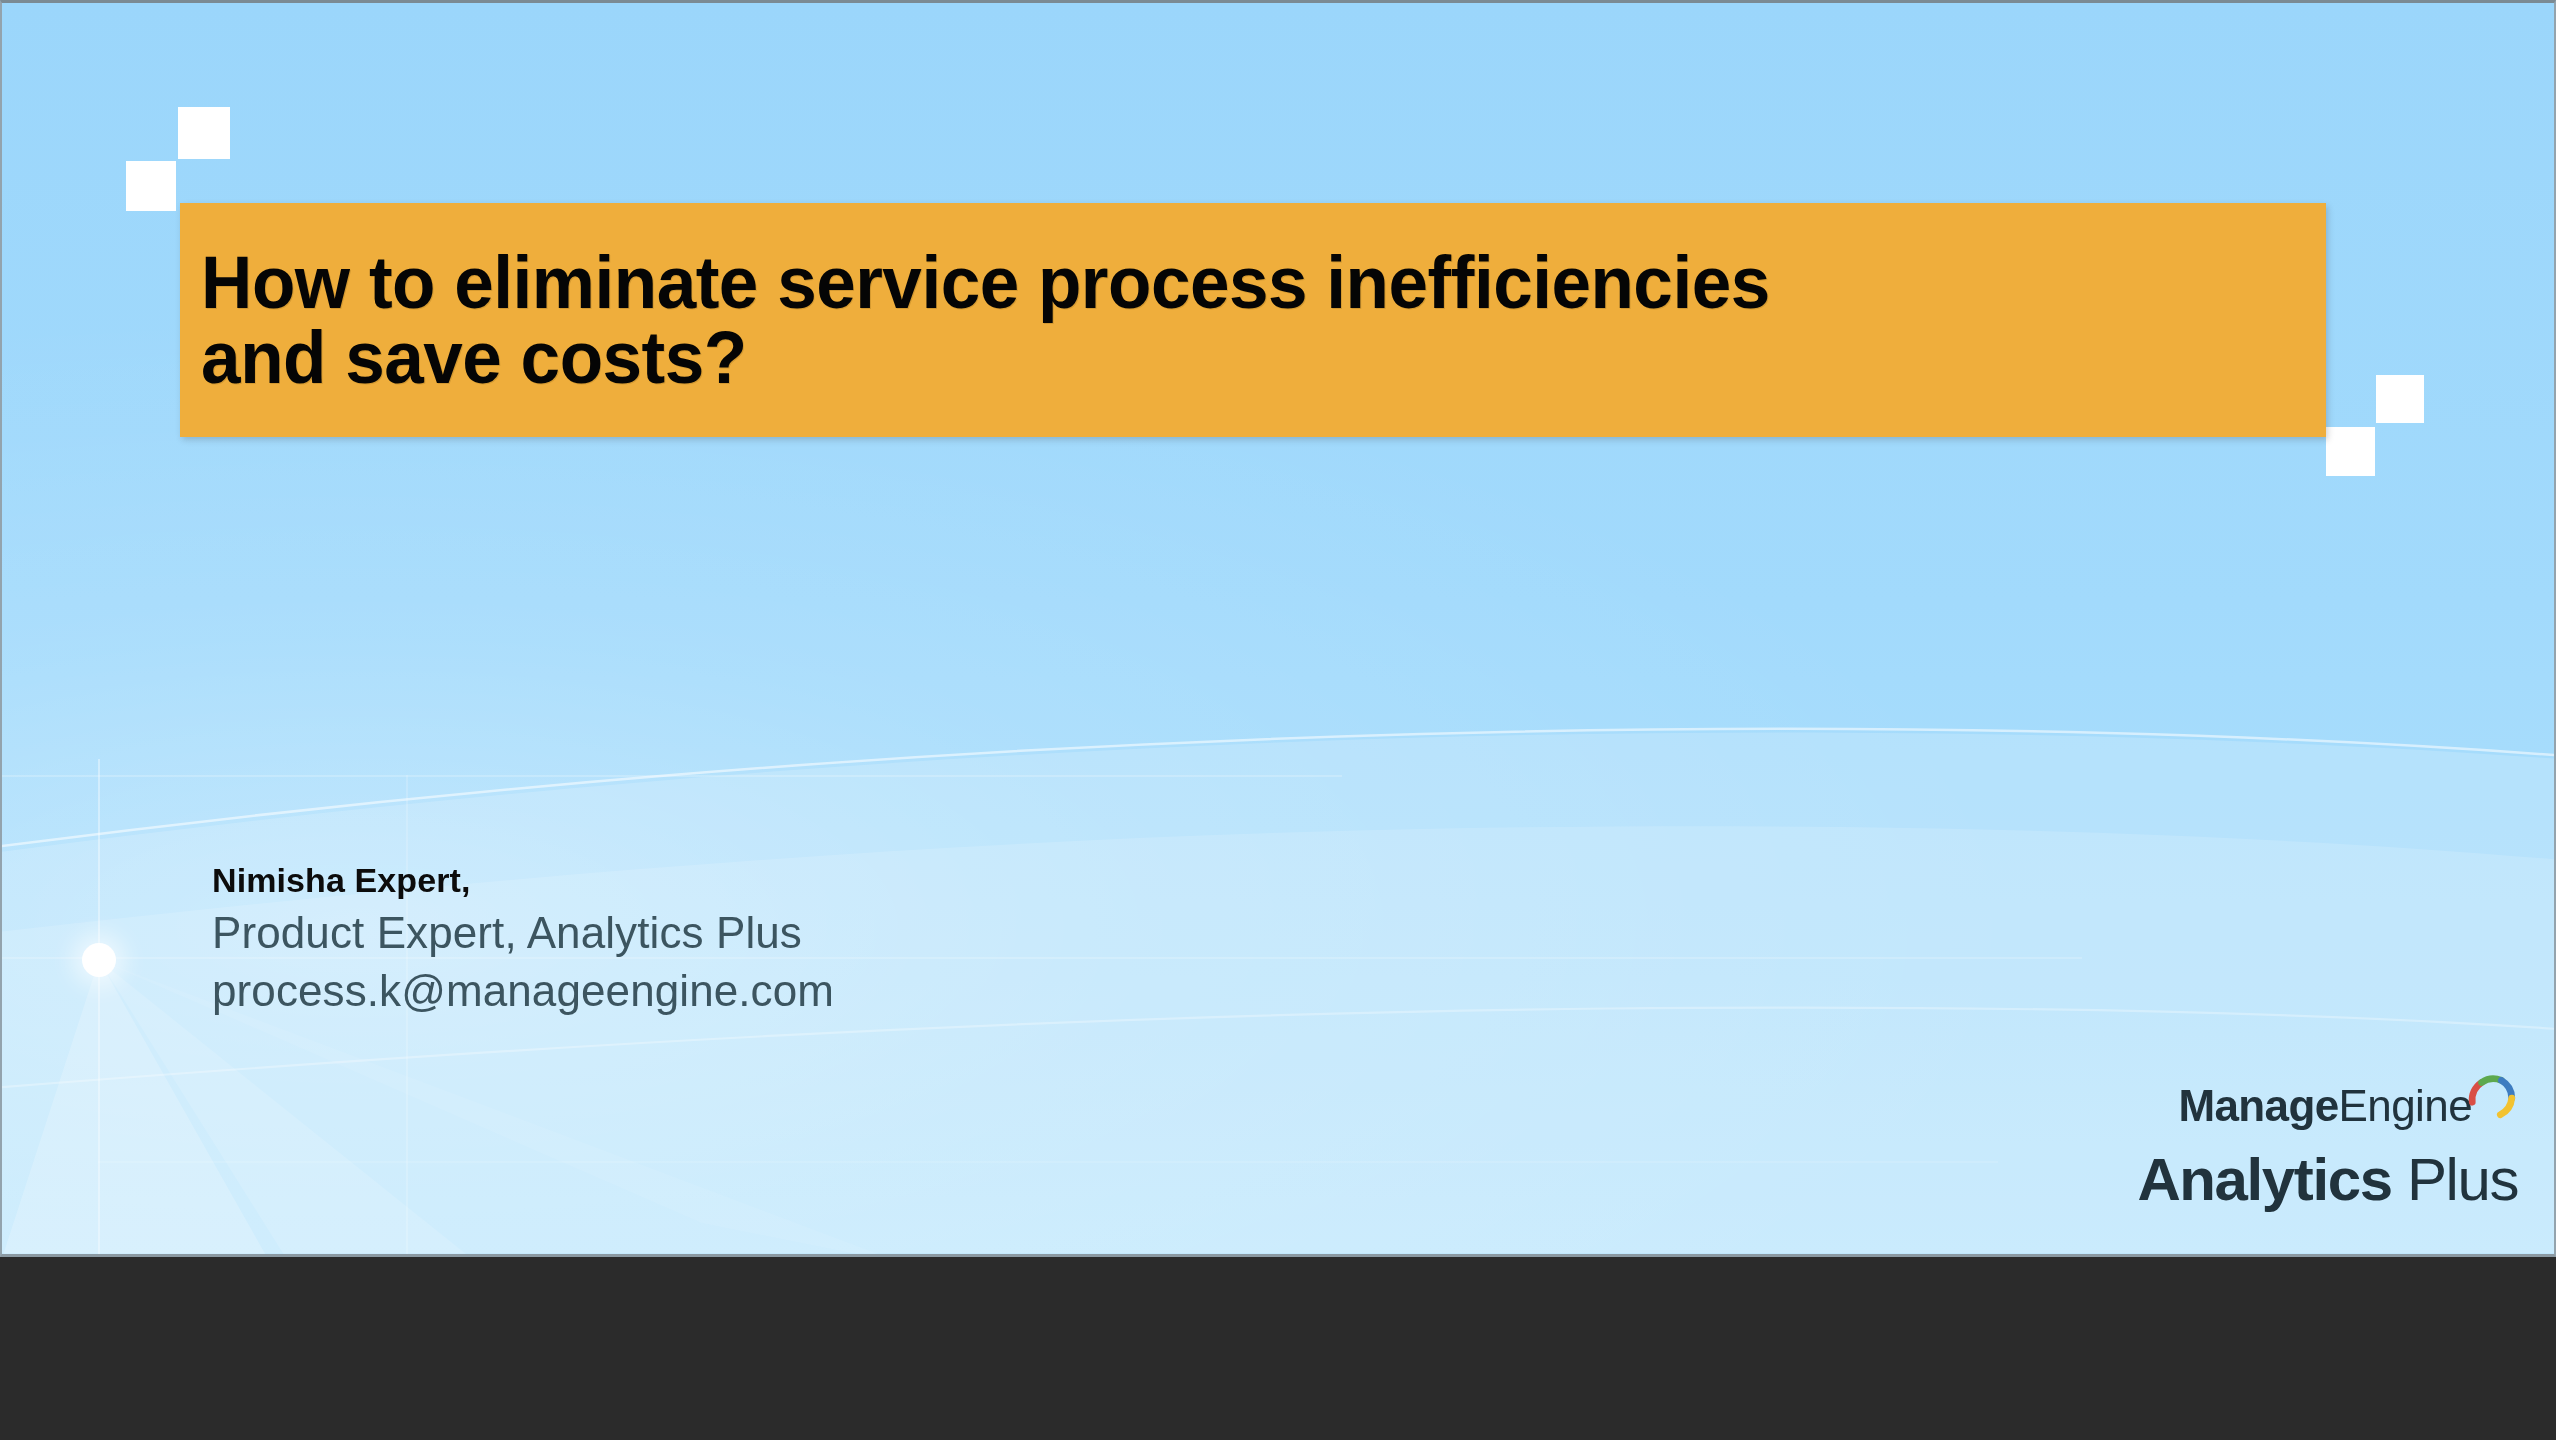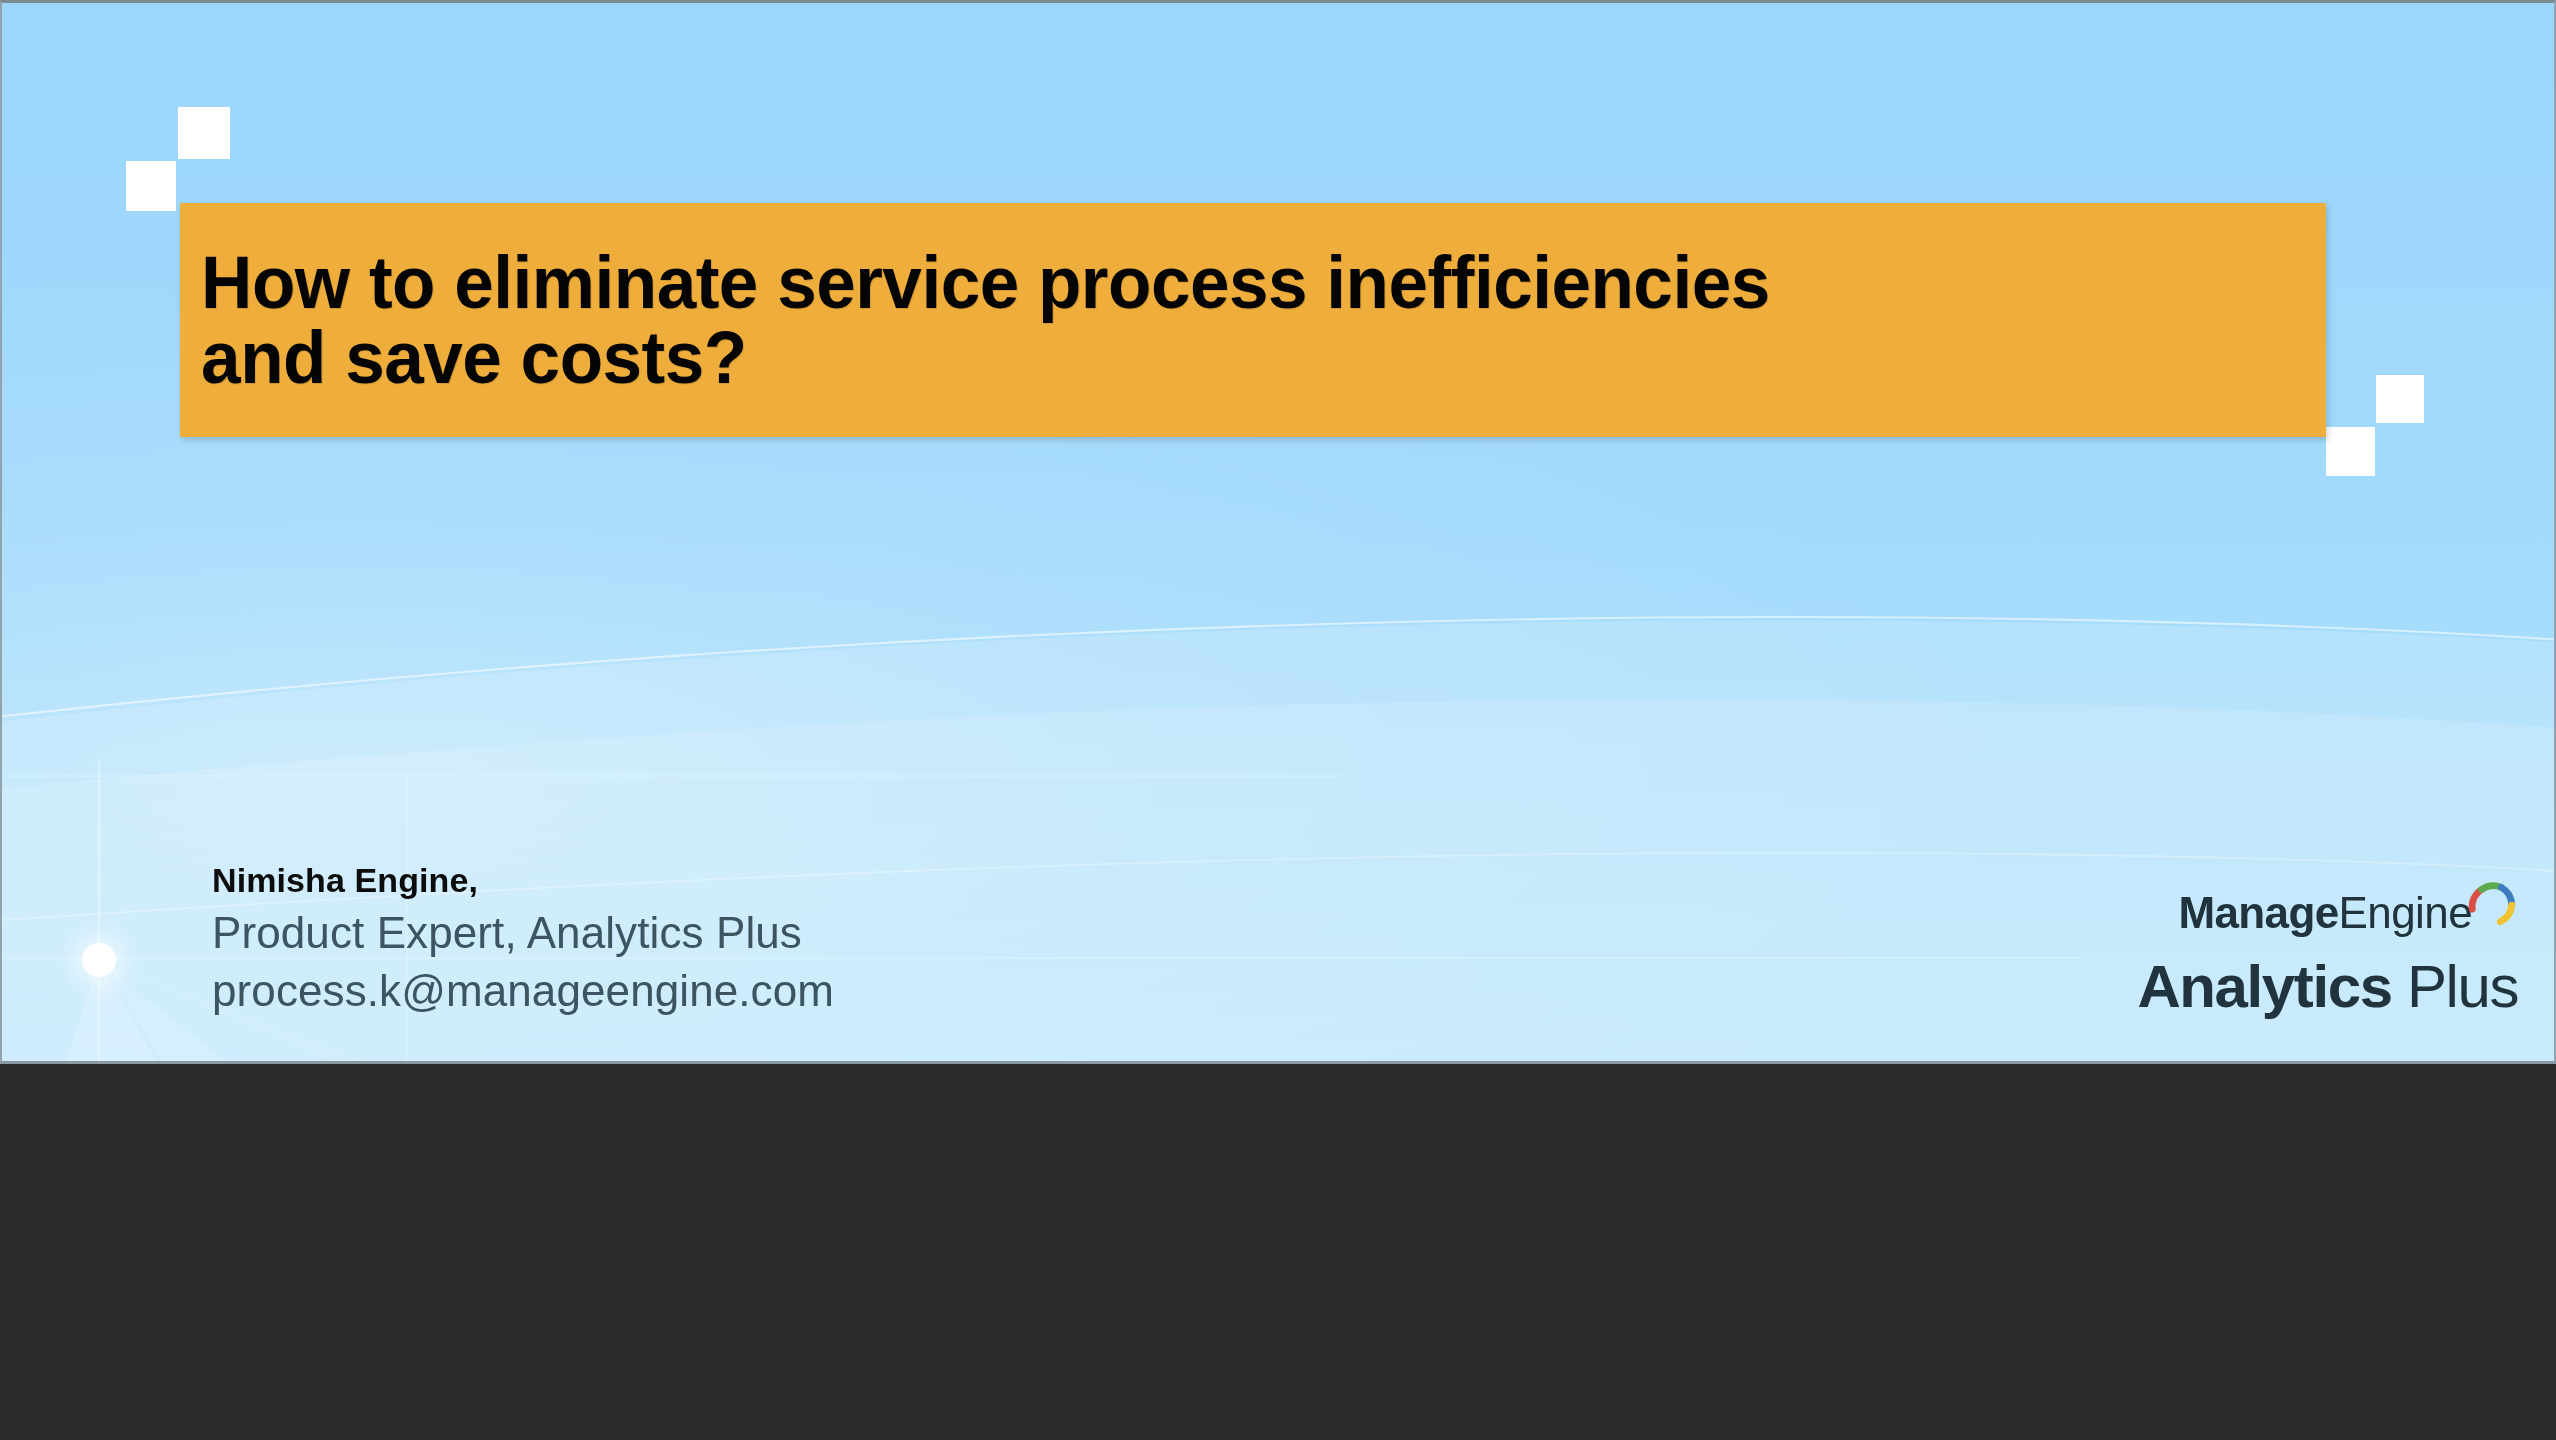--- a/index.html
+++ b/index.html
@@ -4,21 +4,21 @@
 <style>
   html, body {
     margin: 0;
     padding: 0;
     background: #2b2b2b;
   }
 
   #slide {
     position: relative;
     width: 2556px;
-    height: 1064px;
+    height: 1257px;
     overflow: hidden;
     background: #9ED8FB;
     font-family: "Liberation Sans", sans-serif;
     box-sizing: border-box;
     border-top: 3px solid #7b8a93;
     border-bottom: 3px solid #8b99a2;
     border-left: 2px solid #93a3ad;
     border-right: 2px solid #93a3ad;
   }
 
@@ -206,21 +206,21 @@
   <div class="sq sq-tl-b"></div>
   <div class="sq sq-tr-a"></div>
   <div class="sq sq-tr-b"></div>
 
   <div class="title-band">
     <h1 class="title-text">How to eliminate service process inefficiencies
 and save costs?</h1>
   </div>
 
   <div class="speaker">
-    <div class="speaker-name">Nimisha Engine,</div>
+    <div class="speaker-name">Nimisha Expert,</div>
     <div class="speaker-role">Product Expert, Analytics Plus</div>
     <div class="speaker-email">process.k@manageengine.com</div>
   </div>
 
   <div class="logo">
     <div class="logo-row-1">
       <span class="logo-manage">Manage</span><span class="logo-engine">Engine</span>
       <span class="logo-swoosh">
         <svg viewBox="0 0 100 100" aria-hidden="true">
           <g fill="none" stroke-width="13" stroke-linecap="round">

